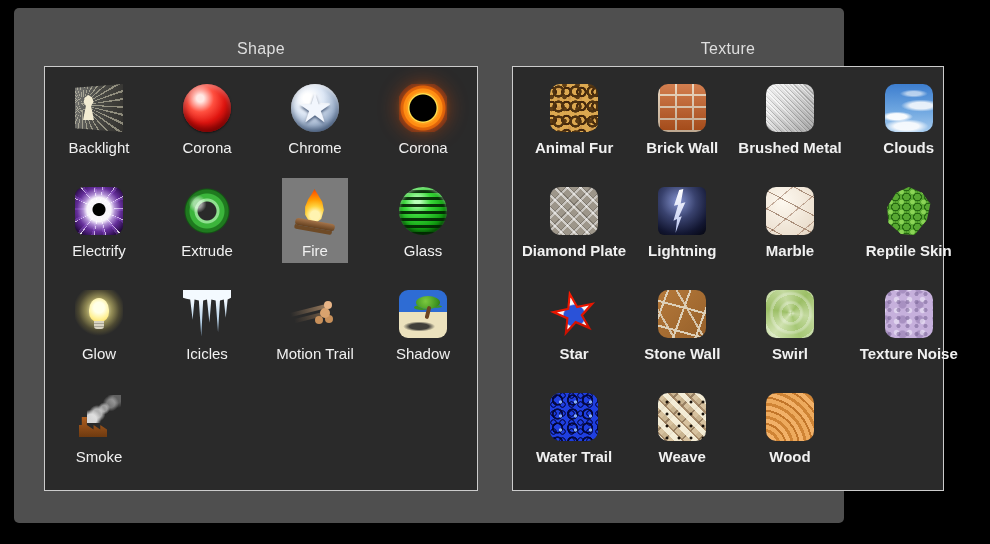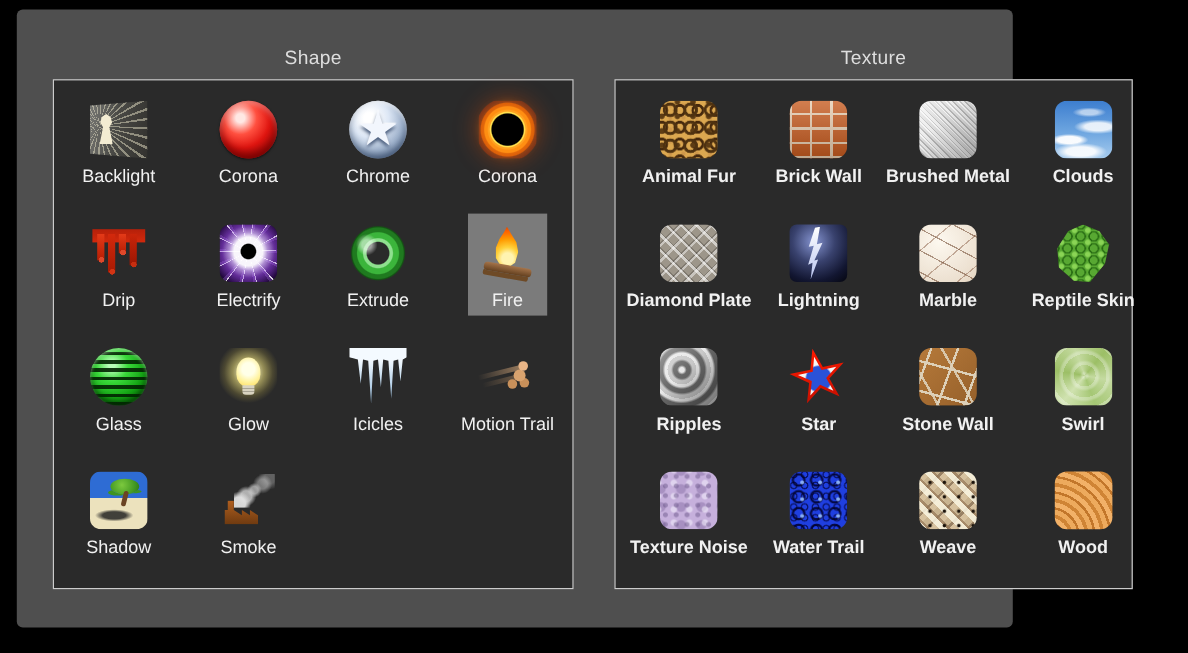--- a/index.html
+++ b/index.html
@@ -244,26 +244,20 @@
             </div>
           </div>
           <div class="cell">
             <div class="chip">
               <div class="tile ic-corona"></div>
               <div class="lbl">Corona</div>
             </div>
           </div>
           <div class="cell">
             <div class="chip">
-              <div class="tile ic-drip"></div>
-              <div class="lbl">Drip</div>
-            </div>
-          </div>
-          <div class="cell">
-            <div class="chip">
               <div class="tile ic-electrify"></div>
               <div class="lbl">Electrify</div>
             </div>
           </div>
           <div class="cell">
             <div class="chip">
               <div class="tile ic-extrude"></div>
               <div class="lbl">Extrude</div>
             </div>
           </div>
@@ -356,26 +350,20 @@
             </div>
           </div>
           <div class="cell">
             <div class="chip">
               <div class="tile ic-reptile-skin"></div>
               <div class="lbl">Reptile Skin</div>
             </div>
           </div>
           <div class="cell">
             <div class="chip">
-              <div class="tile ic-ripples"></div>
-              <div class="lbl">Ripples</div>
-            </div>
-          </div>
-          <div class="cell">
-            <div class="chip">
               <div class="tile ic-star"></div>
               <div class="lbl">Star</div>
             </div>
           </div>
           <div class="cell">
             <div class="chip">
               <div class="tile ic-stone-wall"></div>
               <div class="lbl">Stone Wall</div>
             </div>
           </div>

